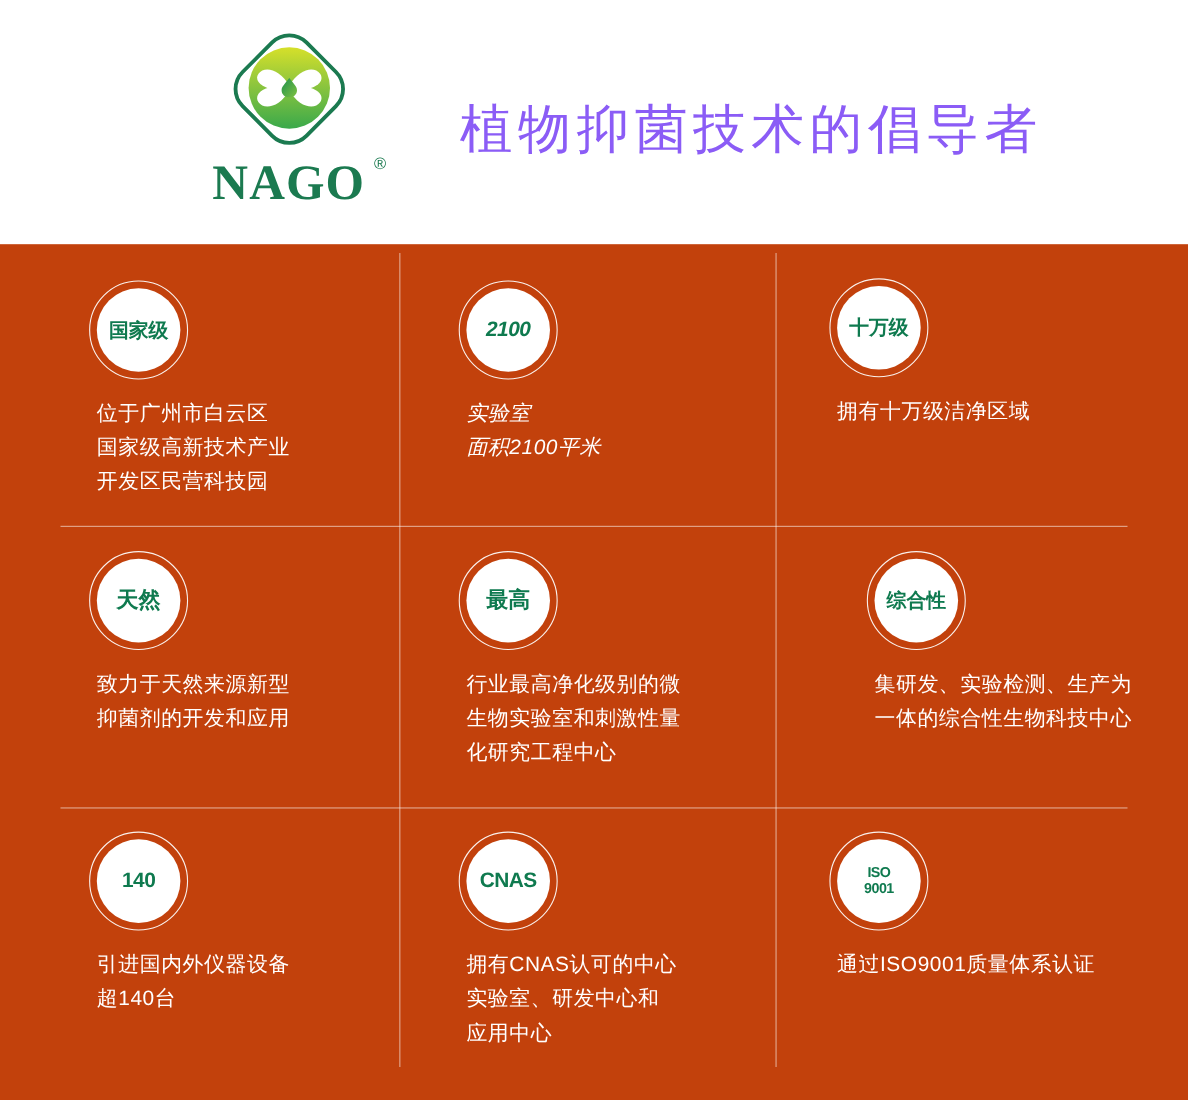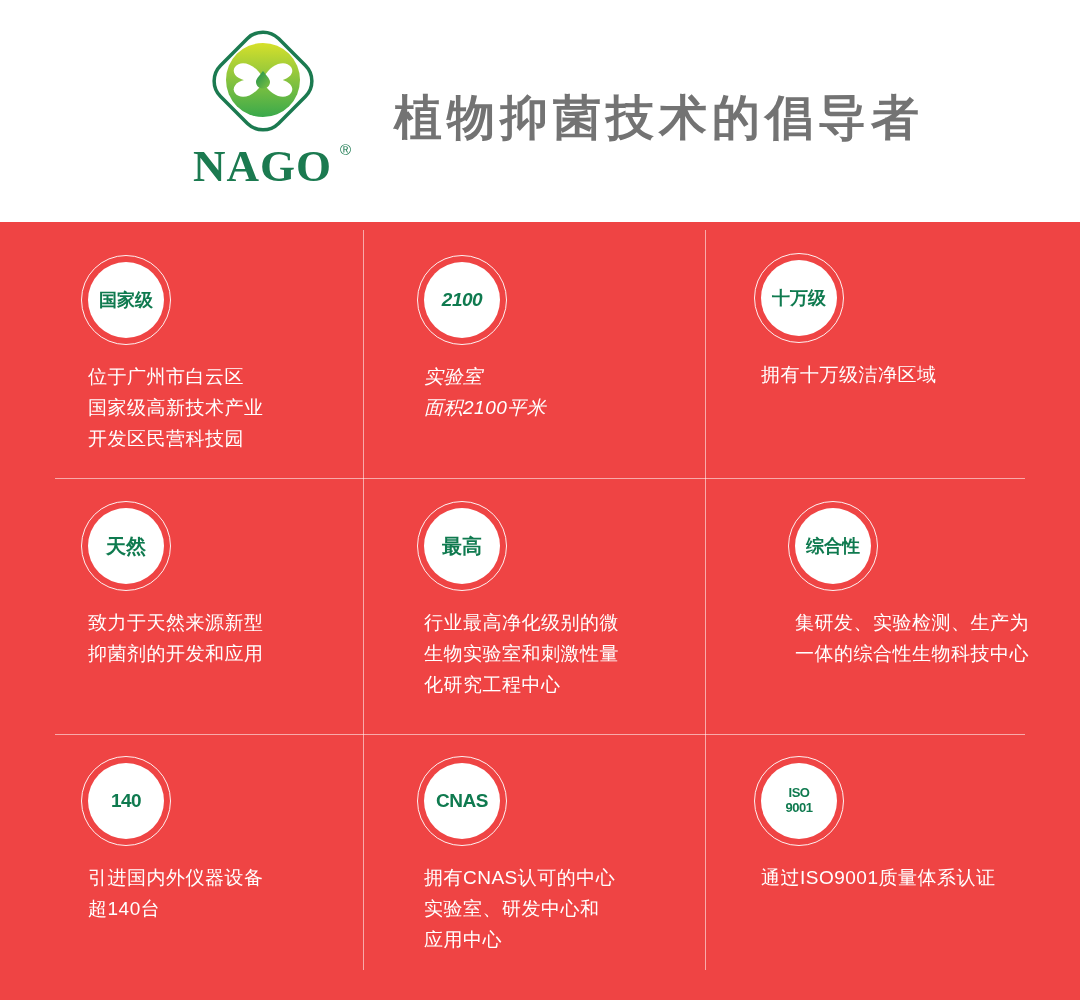--- a/index.html
+++ b/index.html
@@ -67,37 +67,37 @@
     top: -2px;
     right: -20px;
     font-family: "Liberation Sans", sans-serif;
     font-size: 15px;
     font-weight: normal;
     line-height: 1;
   }
 
   .headline {
     position: absolute;
-    left: 394px;
+    left: 418px;
     top: 86px;
     font-size: 48px;
     letter-spacing: 5px;
-    font-weight: bold;
-    color: #737373;
+    font-weight: normal;
+    color: #8b5cf6;
     white-space: nowrap;
   }
 
   
   .panel {
     position: absolute;
     left: 0;
     top: 222px;
     width: 1080px;
     height: 778px;
-    background: #ef4444;
+    background: #c2410c;
   }
 
   .divider-v {
     position: absolute;
     width: 1px;
     background: rgba(255,255,255,0.55);
   }
   .divider-h {
     position: absolute;
     height: 1px;

